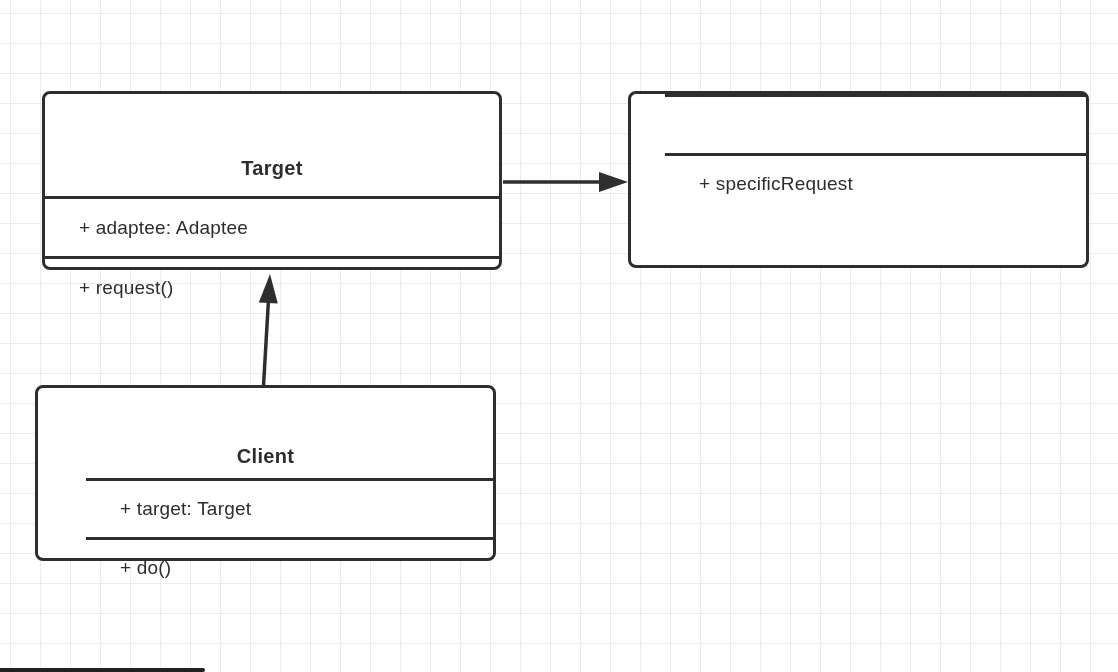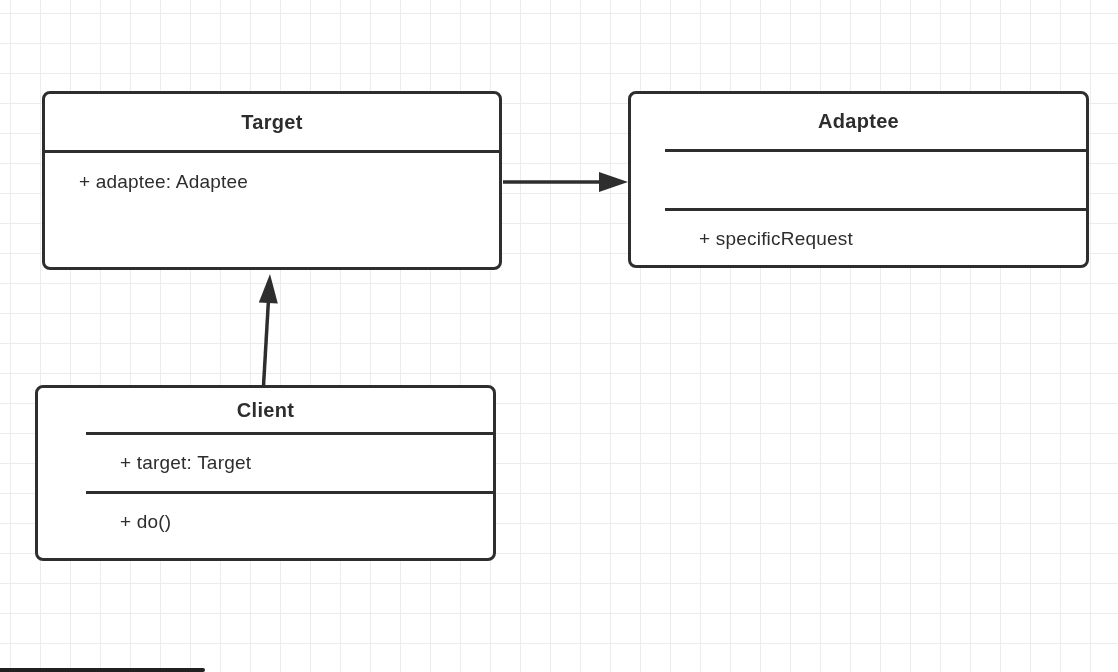--- a/index.html
+++ b/index.html
@@ -29,20 +29,21 @@
   }
   .uml-title {
     flex: none;
     height: 56px;
     display: flex;
     align-items: center;
     justify-content: center;
     font-size: 20px;
     font-weight: bold;
     letter-spacing: 0.3px;
+    margin-top: 46px;
   }
   .uml-section {
     flex: none;
     height: 57px;
     border-top: 3px solid #2e2e2e;
     display: flex;
     align-items: center;
     padding-left: 34px;
     font-size: 19px;
     letter-spacing: 0.2px;
@@ -75,24 +76,26 @@
   }
 </style>
 </head>
 <body>
 
 <div class="uml-class" id="class-target">
   <div class="uml-title">Target</div>
   <div class="uml-section">
     <span>+ adaptee: Adaptee</span>
   </div>
+  <div class="uml-section">
+    <span>+ request()</span>
+  </div>
 </div>
 
 <div class="uml-class" id="class-adaptee">
-  <div class="uml-title">Adaptee</div>
   <div class="uml-section"></div>
   <div class="uml-section">
     <span>+ specificRequest</span>
   </div>
 </div>
 
 <div class="uml-class" id="class-client">
   <div class="uml-title">Client</div>
   <div class="uml-section">
     <span>+ target: Target</span>

